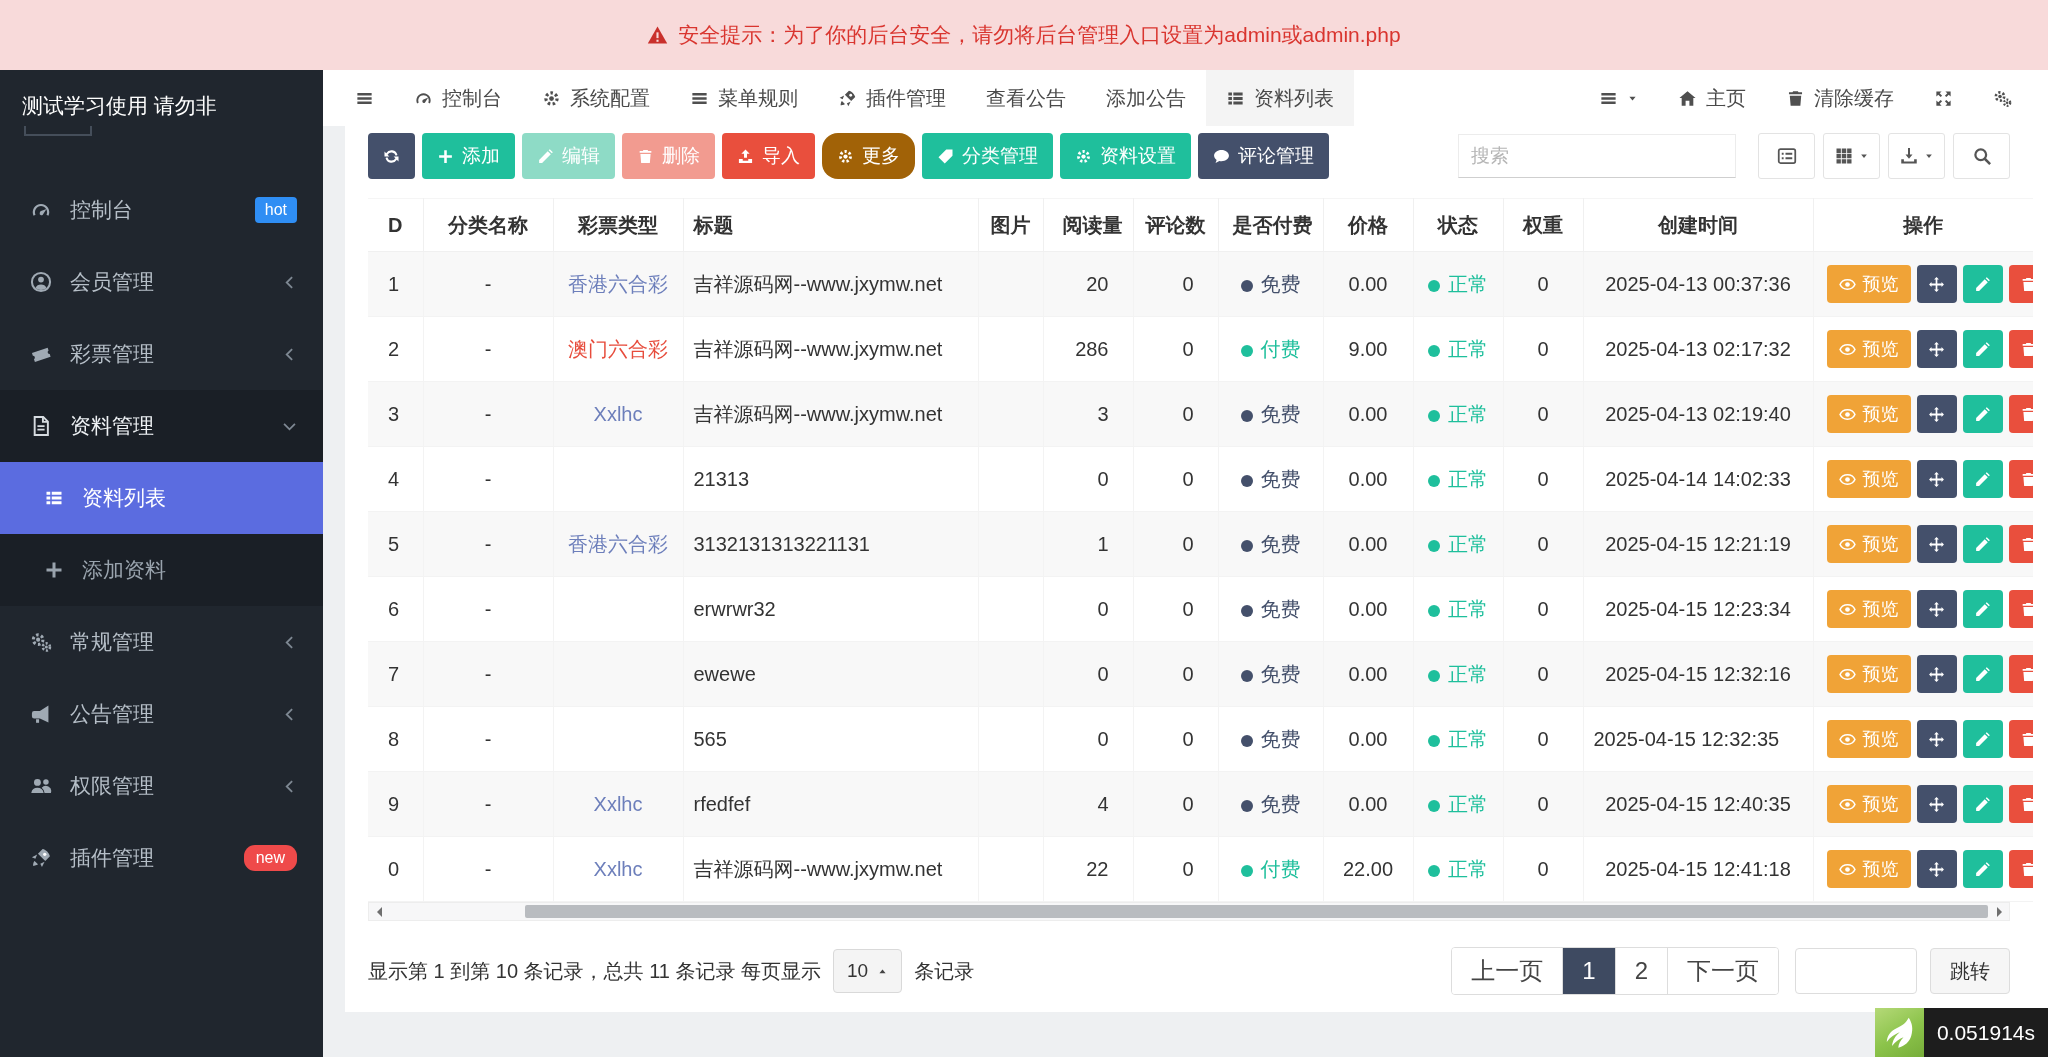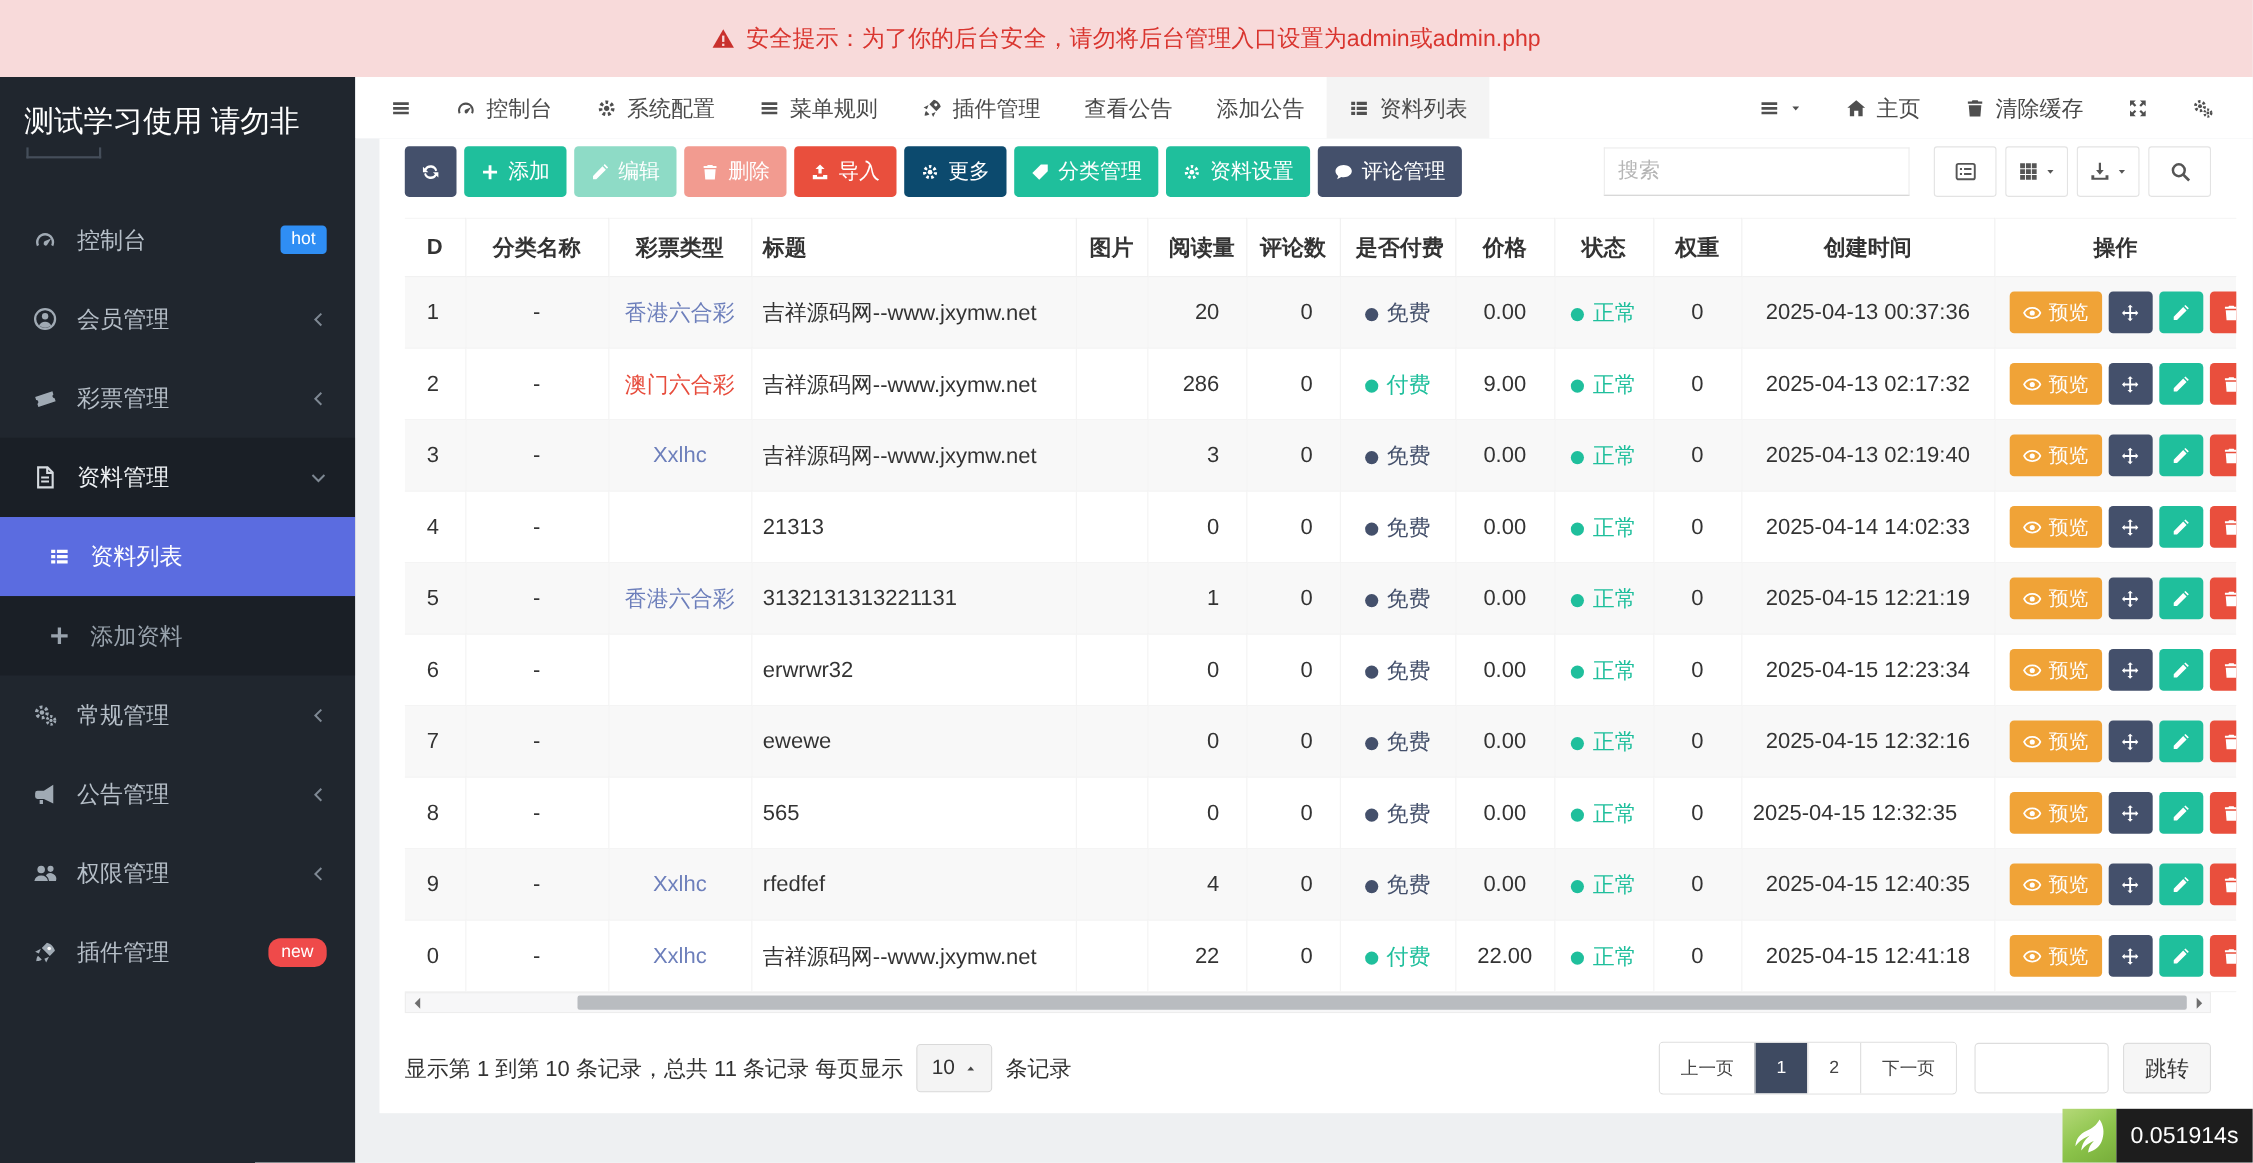--- a/index.html
+++ b/index.html
@@ -14,21 +14,21 @@
   
   .banner{height:70px;background:#f8dada;display:flex;align-items:center;justify-content:center;gap:10px;color:#d9352f;font-size:21px;}
   .banner .ic{width:21px;height:21px;color:#c9302c;}
 
   
   .app{display:flex;height:987px;align-items:stretch;}
   .sidebar{width:323px;flex:none;background:#20262e;display:flex;flex-direction:column;overflow:hidden;}
   .main{flex:1;display:flex;flex-direction:column;min-width:0;}
 
   
-  .s-title{color:#fff;font-size:27px;padding:22px 4px 2px 22px;white-space:nowrap;}
+  .s-title{color:#fff;font-size:21px;padding:22px 4px 2px 22px;white-space:nowrap;}
   .s-underline{width:64px;height:8px;border:2px solid #454e5a;border-top:none;margin:4px 0 20px 24px;}
   .s-search{margin:0 20px;background:#2b323c;border-radius:4px;height:52px;display:flex;align-items:center;padding:0 16px;}
   .s-search input{flex:1;background:transparent;border:none;outline:none;color:#cfd6dd;font-size:20px;min-width:0;}
   .s-search input::placeholder{color:#79838e;}
   .s-search .ic{width:19px;height:19px;color:#8b949e;}
   .menu{margin-top:18px;}
   .m-item{height:72px;display:flex;align-items:center;padding:0 26px 0 30px;color:#b6bfc8;font-size:21px;cursor:pointer;}
   .m-item .m-ic{width:22px;height:22px;margin-right:18px;color:#a0aab4;}
   .m-item.expanded-parent{background:#1a1f26;color:#eef1f4;}
   .m-item.expanded-parent .m-ic{color:#d6dbe0;}
@@ -85,21 +85,21 @@
   .tri.l{border-right-color:#6f6f6f;border-left:none;}
   .tri.r{border-left-color:#6f6f6f;border-right:none;}
   .hs-thumb{position:absolute;left:9.5%;right:21px;top:2px;bottom:2px;background:#b9bcc0;border-radius:2px;cursor:pointer;}
 
   
   .pagerow{display:flex;align-items:center;margin-top:26px;font-size:20px;color:#333;}
   .pp-btn{margin:0 12px;height:44px;padding:0 13px;background:#f4f4f4;border:1px solid #d9d9d9;border-radius:4px;font-size:19px;color:#333;display:inline-flex;align-items:center;gap:9px;cursor:pointer;font-family:inherit;}
   .pp-btn .caret{width:11px;height:11px;color:#444;}
   .pager{margin-left:auto;display:flex;align-items:center;}
   .pg-group{display:flex;border:1px solid #ddd;border-radius:4px;overflow:hidden;}
-  .pg-btn{min-width:48px;height:46px;display:flex;align-items:center;justify-content:center;padding:0 19px;border-left:1px solid #ddd;color:#444;font-size:16px;background:#fff;cursor:pointer;box-sizing:border-box;}
+  .pg-btn{min-width:48px;height:46px;display:flex;align-items:center;justify-content:center;padding:0 19px;border-left:1px solid #ddd;color:#444;font-size:24px;background:#fff;cursor:pointer;box-sizing:border-box;}
   .pg-btn.first{border-left:none;}
   .pg-btn.active{background:#3e4a61;color:#fff;}
   .jump-input{width:100px;height:44px;border:1px solid #ddd;border-radius:4px;margin-left:16px;outline:none;font-size:19px;padding:0 10px;font-family:inherit;}
   .jump-btn{height:46px;padding:0 19px;border:1px solid #ddd;border-radius:4px;background:#f6f6f6;margin-left:13px;font-size:20px;color:#333;cursor:pointer;font-family:inherit;}
 
   
   .debugbar{position:absolute;right:0;bottom:0;display:flex;align-items:flex-end;}
   .tp-logo{width:49px;height:49px;background:linear-gradient(150deg,#b5d978,#8bc34a 55%,#77ad3a);display:flex;align-items:center;justify-content:center;cursor:pointer;}
   .tp-logo .ic{width:40px;height:40px;}
   .tp-time{height:49px;background:#1d1d1d;color:#fff;display:flex;align-items:center;padding:0 13px;font-size:21px;}
@@ -394,21 +394,21 @@
             </button>
             <button class="tb-btn" style="background: rgb(233, 79, 61);">
               <span class="ic ">
                 <svg viewBox="0 0 16 16" fill="currentColor">
                   <path d="M8 1.4l3.9 4H9.4v3.8H6.6V5.4H4.1z"></path>
                   <path d="M1.8 10.4h3.6V12h5.2v-1.6h3.6V14H1.8z"></path>
                 </svg>
               </span>
               <span>导入</span>
             </button>
-            <button class="tb-btn" style="background: #0c4a6e;">
+            <button class="tb-btn" style="background: #a16207; border-radius: 16px;">
               <span class="ic ">
                 <svg viewBox="0 0 16 16">
                   <circle cx="8" cy="8" r="4.7" fill="none" stroke="currentColor" stroke-width="2.7" stroke-dasharray="2.1 2.03"></circle>
                   <circle cx="8" cy="8" r="2" fill="currentColor"></circle>
                 </svg>
               </span>
               <span>更多</span>
             </button>
             <button class="tb-btn" style="background: rgb(31, 191, 156);">
               <span class="ic ">

